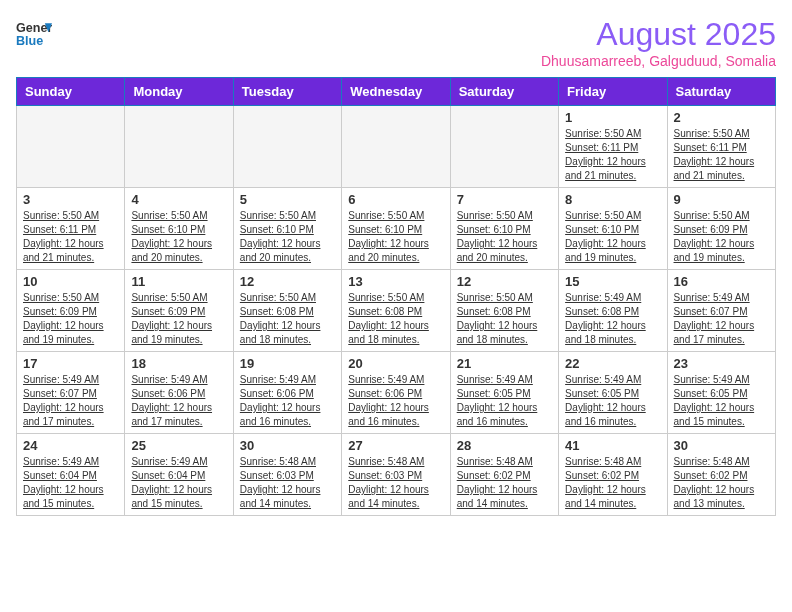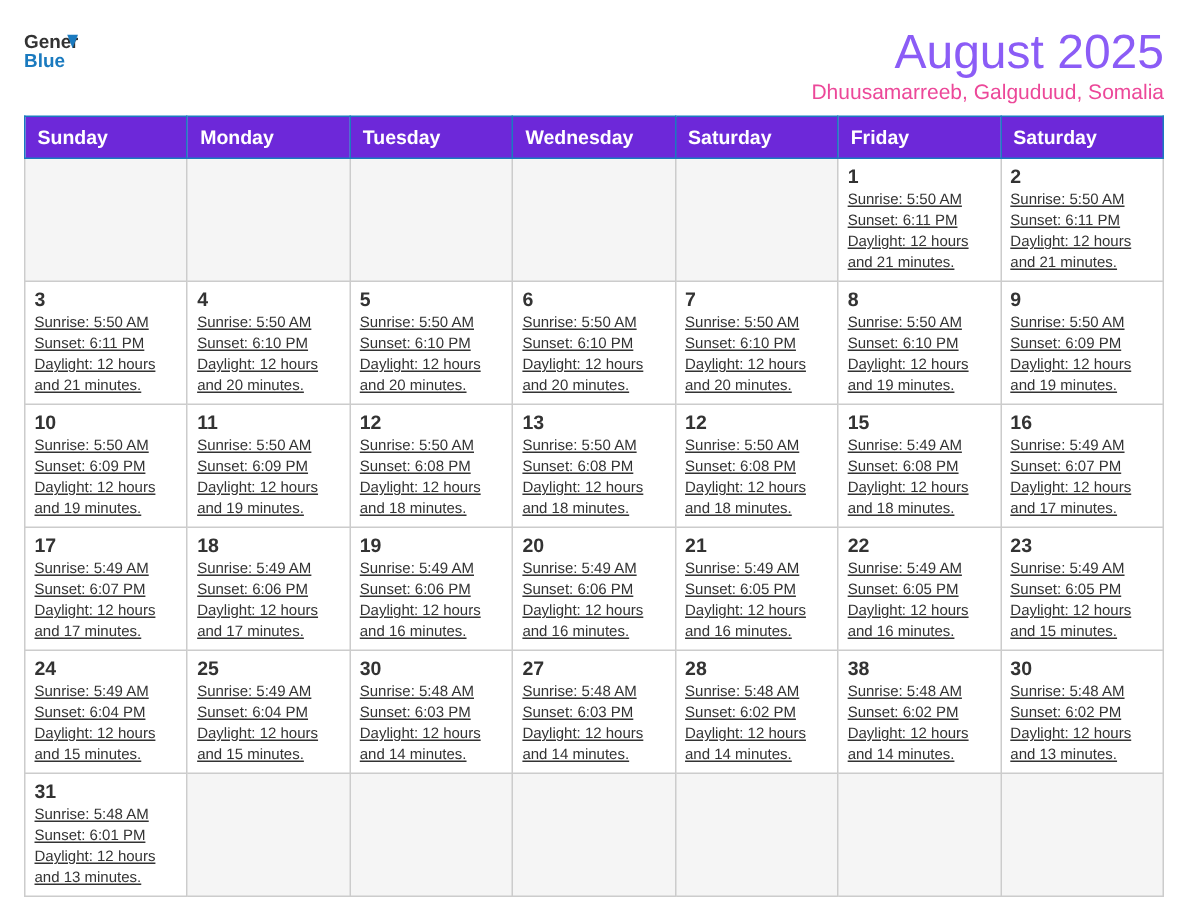--- a/index.html
+++ b/index.html
@@ -286,40 +286,26 @@
 Sunset: 6:03 PM
 Daylight: 12 hours and 14 minutes.</div>
         </td>
         <td>
           <span class="day-number">28</span>
           <div class="day-info">Sunrise: 5:48 AM
 Sunset: 6:02 PM
 Daylight: 12 hours and 14 minutes.</div>
         </td>
         <td>
-          <span class="day-number">38</span>
+          <span class="day-number">41</span>
           <div class="day-info">Sunrise: 5:48 AM
 Sunset: 6:02 PM
 Daylight: 12 hours and 14 minutes.</div>
         </td>
         <td>
           <span class="day-number">30</span>
           <div class="day-info">Sunrise: 5:48 AM
 Sunset: 6:02 PM
 Daylight: 12 hours and 13 minutes.</div>
         </td>
-      </tr>
-      <tr class="last-row">
-        <td>
-          <span class="day-number">31</span>
-          <div class="day-info">Sunrise: 5:48 AM
-Sunset: 6:01 PM
-Daylight: 12 hours and 13 minutes.</div>
-        </td>
-        <td class="empty"></td>
-        <td class="empty"></td>
-        <td class="empty"></td>
-        <td class="empty"></td>
-        <td class="empty"></td>
-        <td class="empty"></td>
       </tr>
     </tbody>
 </table>
 
 </body></html>

